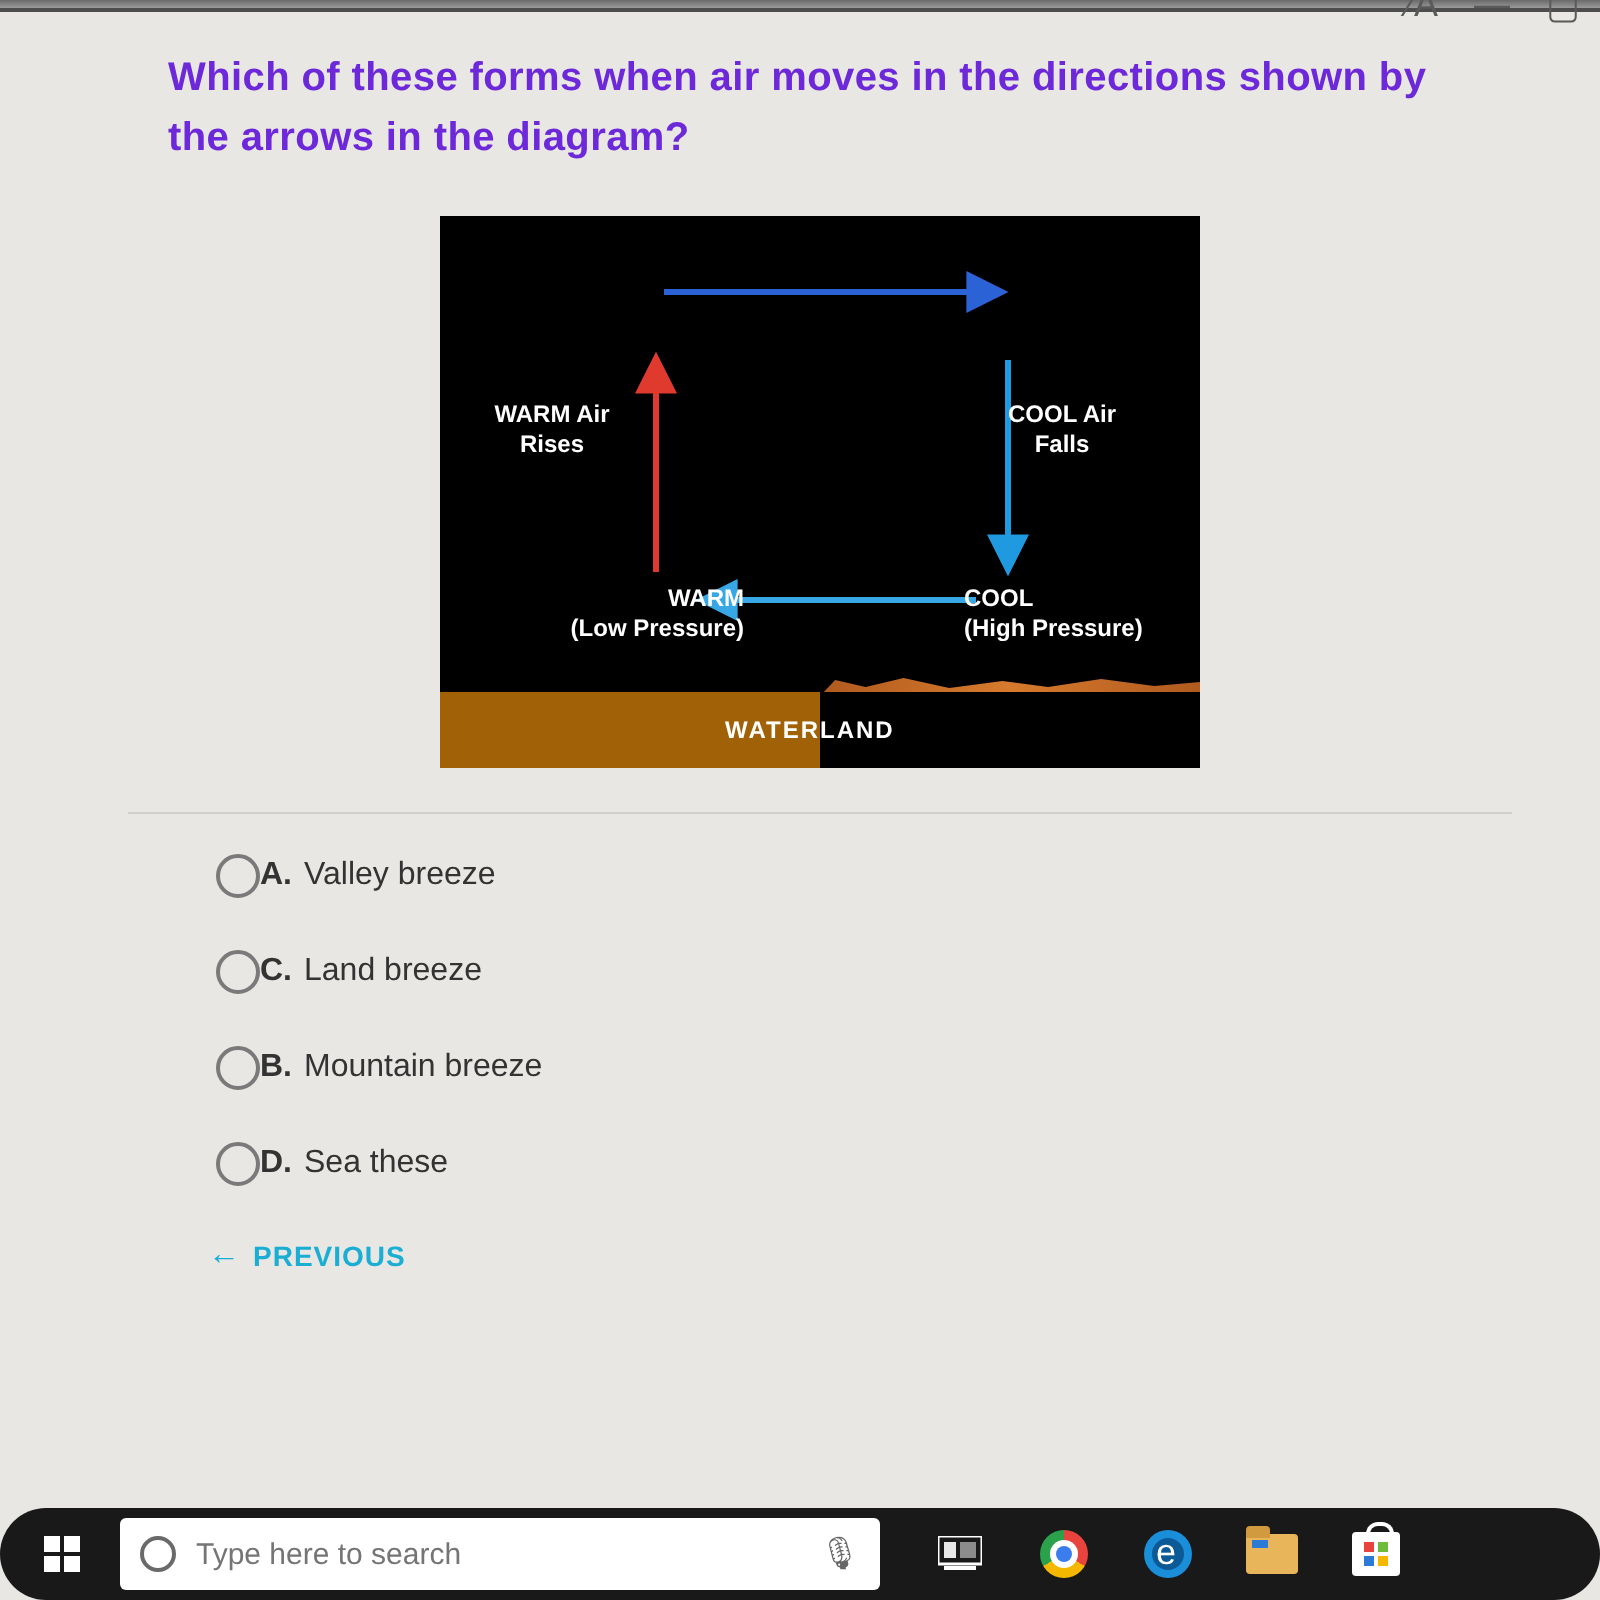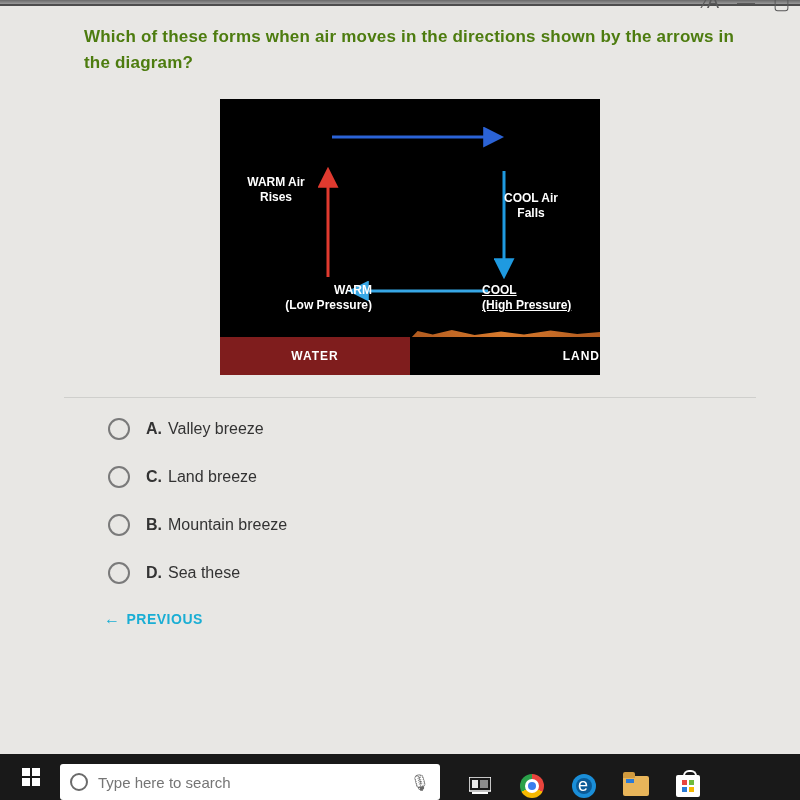--- a/index.html
+++ b/index.html
@@ -21,66 +21,65 @@
     top: -8px; right: 10px;
     display: flex; gap: 18px;
     color: #5a5a5a;
     font-size: 18px;
     z-index: 3;
   }
   .content {
     padding: 18px 64px 0 84px;
   }
   .question {
-    font-size: 17px;
+    font-size: 20px;
     font-weight: bold;
-    color: #4d7c0f;
+    color: #6d28d9;
     line-height: 1.5;
     margin-bottom: 24px;
     letter-spacing: .2px;
   }
   
   .diagram-wrap {
     display: flex;
     justify-content: center;
     margin-bottom: 22px;
   }
   .diagram {
     width: 380px;
     height: 276px;
     background: #000;
     position: relative;
     font-family: Arial, sans-serif;
     color: #fff;
   }
   .d-text { position: absolute; font-size: 12px; line-height: 1.25; text-align: center; }
-  .d-warm-air { left: 22px; top: 76px; width: 68px; font-weight: bold; }
+  .d-warm-air { left: 22px; top: 92px; width: 68px; font-weight: bold; }
   .d-cool-air { right: 40px; top: 92px; width: 58px; font-weight: bold; }
   .d-warm-low { left: 62px; top: 184px; width: 90px; font-weight: bold; text-align: right; }
-  .d-cool-high { right: 22px; top: 184px; width: 96px; font-weight: bold; text-align: left; text-decoration: underline; }
-  .water-bar { position:absolute; left:0; bottom:0; width:50%; height:38px; background:#7f1d1d; display:flex; align-items:center; justify-content:center; font-weight:bold; font-size:12px; letter-spacing:1px; }
-  .land-bar  { position:absolute; right:0; bottom:0; width:50%; height:38px; background:#000; display:flex; align-items:center; justify-content:flex-end; font-weight:bold; font-size:12px; letter-spacing:1px; }
+  .d-cool-high { right: 22px; top: 184px; width: 96px; font-weight: bold; text-align: left; }
+  .water-bar { position:absolute; left:0; bottom:0; width:50%; height:38px; background:#a16207; display:flex; align-items:center; justify-content:flex-end; font-weight:bold; font-size:12px; letter-spacing:1px; }
+  .land-bar  { position:absolute; right:0; bottom:0; width:50%; height:38px; background:#000; display:flex; align-items:center; justify-content:flex-start; font-weight:bold; font-size:12px; letter-spacing:1px; }
   .land-ridge {
     position:absolute; right:0; bottom:36px; width:50%; height:10px;
     background: linear-gradient(90deg,#b05a1f,#d77a2d,#b05a1f);
     clip-path: polygon(0% 100%,4% 20%,12% 55%,22% 10%,34% 60%,48% 25%,60% 55%,74% 15%,88% 50%,100% 30%,100% 100%);
   }
   svg.arrows { position:absolute; inset:0; }
   .sep {
     border: none;
     border-top: 1px solid #cfcfcc;
     margin: 10px -20px 20px -20px;
   }
   .options {
     padding-left: 24px;
   }
   .opt {
     display: flex;
     align-items: center;
-    gap: 16px;
     margin-bottom: 26px;
     cursor: pointer;
   }
   .radio {
     width: 22px; height: 22px;
     border: 2px solid #7a7a7a;
     border-radius: 50%;
     flex-shrink: 0;
   }
   .opt-label {
@@ -100,23 +99,24 @@
     cursor: pointer;
   }
   .prev-link .arrow { font-size: 16px; }
   
   .taskbar {
     position: absolute;
     left: 0; right: 0; bottom: 0;
     height: 46px;
     background: #191919;
     display: flex;
-    align-items: flex-end;
+    align-items: center;
     padding: 0 8px;
     gap: 6px;
+    border-radius: 23px;
   }
   .start {
     width: 46px; height: 46px;
     display:flex; align-items:center; justify-content:center;
     color:#fff;
   }
   .win {
     width:18px; height:18px;
     display:grid; grid-template-columns:1fr 1fr; grid-template-rows:1fr 1fr; gap:2px;
   }

